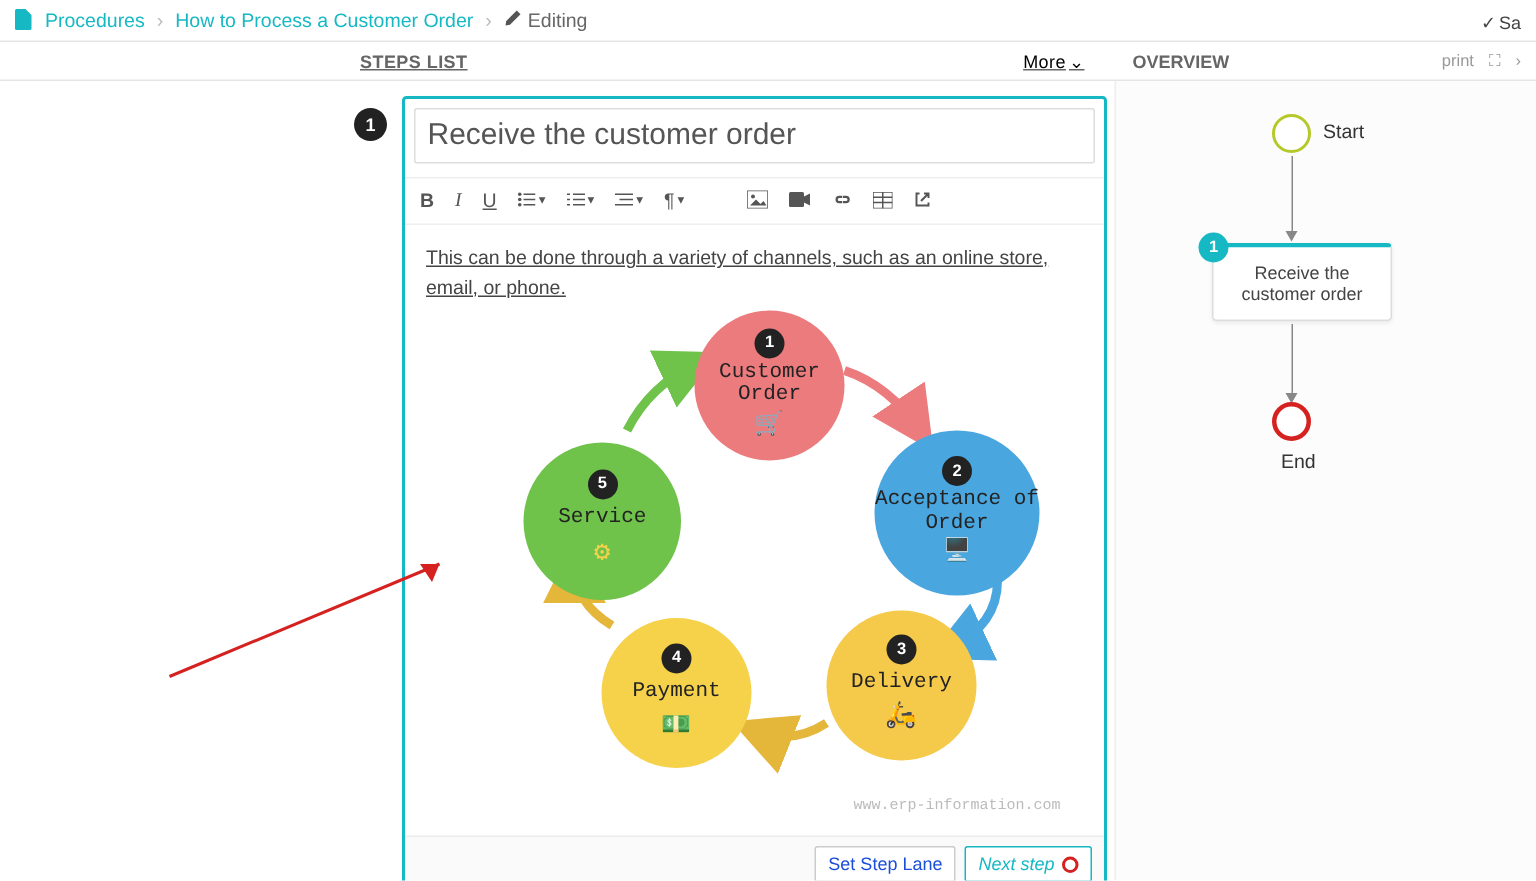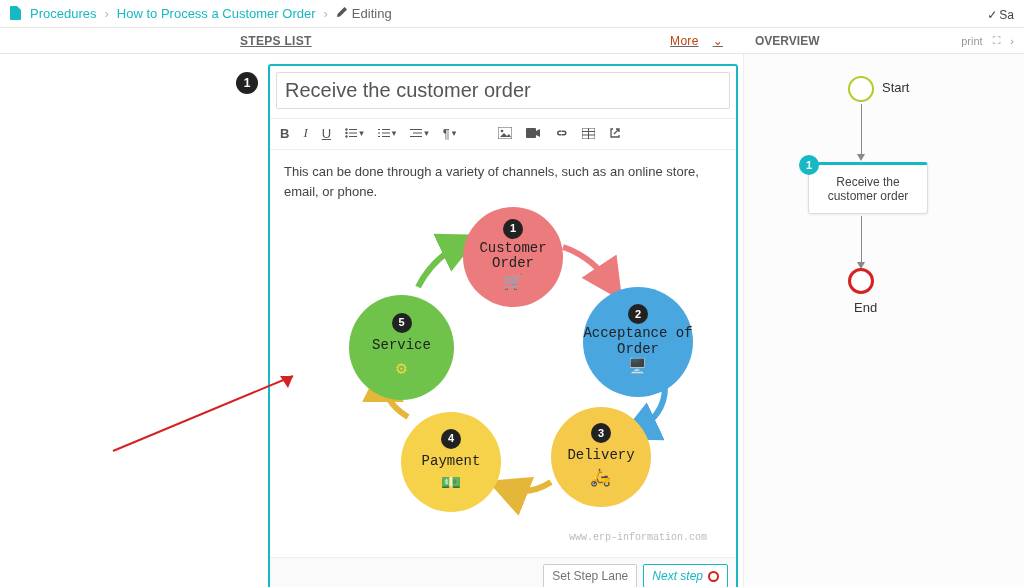--- a/index.html
+++ b/index.html
@@ -9,57 +9,57 @@
   .topbar { display:flex; align-items:center; justify-content:space-between; padding:6px 10px 4px 10px; border-bottom:1px solid #e5e5e5; height:28px; }
   .breadcrumb { display:flex; align-items:flex-start; gap:8px; }
   .breadcrumb a { color:#16b8c4; text-decoration:none; cursor:pointer; }
   .breadcrumb .sep { color:#bbb; }
   .editing { color:#666; display:flex; align-items:center; gap:4px; }
   .sa { color:#444; display:flex; align-items:center; gap:2px; font-size:12px; }
 
   
   .headers { display:flex; height:26px; border-bottom:1px solid #e5e5e5; }
   .hdr-left { width:743px; display:flex; align-items:center; justify-content:space-between; padding:0 20px 0 240px; font-size:12px; letter-spacing:.3px; color:#666; font-weight:600;text-decoration:underline;}
-  .more { font-weight:400; color:#c2410c; cursor:pointer; display:flex; align-items:center; gap:14px;}
+  .more { font-weight:400; color:#000000; cursor:pointer; display:flex; align-items:center; gap:2px;}
   .hdr-right { flex:1; display:flex; align-items:center; justify-content:space-between; padding:0 10px 0 12px; font-size:12px; color:#666; font-weight:600;}
   .ov-icons { display:flex; align-items:center; gap:10px; color:#999; font-weight:400; font-size:11px;}
   .ov-icons span { cursor:pointer; }
 
   
   .main { display:flex; height:533px; }
   .left { width:743px; position:relative; padding:10px 10px 0 10px; }
   .right { flex:1; border-left:1px solid #eee; background:#fcfcfc; position:relative; }
 
   .num-badge { position:absolute; left:236px; top:18px; width:22px; height:22px; border-radius:50%; background:#222; color:#fff; display:flex; align-items:center; justify-content:center; font-size:12px; font-weight:700; }
 
   .editor-card { margin-left:258px; width:470px; border:2px solid #16b8c4; border-radius:3px; background:#fff; box-shadow:0 0 0 1px rgba(22,184,196,.02); }
   .title-input { width:calc(100% - 12px); margin:6px; padding:6px 8px; font-size:20px; color:#555; border:1px solid #ddd; border-radius:2px; font-family:inherit; resize:none; }
   .toolbar { display:flex; align-items:center; gap:14px; padding:6px 10px 8px 10px; border-top:1px solid #eee; border-bottom:1px solid #eee; color:#555; font-size:13px;}
   .tbtn { cursor:pointer; display:inline-flex; align-items:center; gap:2px; }
   .body { padding:12px 14px 8px 14px; font-size:13px; line-height:1.5; color:#444; }
-  .body p { margin-bottom:6px; }
+  .body p { margin-bottom:6px;text-decoration:underline; }
 
   
   .cycle { position:relative; width:420px; height:340px; margin:2px auto 0 auto; }
   .circle { position:absolute; border-radius:50%; display:flex; flex-direction:column; align-items:center; justify-content:center; text-align:center; font-family:"Courier New", monospace; font-size:14px; color:#222; }
   .circle .cb { width:20px;height:20px;border-radius:50%;background:#222;color:#fff;display:flex;align-items:center;justify-content:center;font-size:11px;font-weight:700;margin-bottom:2px;font-family:Arial,sans-serif;}
   .c1 { width:100px;height:100px;background:#ec7b7e; left:170px; top:0; }
   .c2 { width:110px;height:110px;background:#4aa6df; left:290px; top:80px; }
   .c3 { width:100px;height:100px;background:#f5c94a; left:258px; top:200px; }
   .c4 { width:100px;height:100px;background:#f5d24a; left:108px; top:205px; }
   .c5 { width:105px;height:105px;background:#6fc24a; left:56px;  top:88px; }
   .watermark { position:absolute; right:6px; bottom:2px; font-size:10px; color:#bbb; font-family:"Courier New", monospace;}
   .arrow-svg { position:absolute; }
 
   
   .anno { position:absolute; left:108px; top:312px; width:200px; height:90px; pointer-events:none; }
 
   
   .actions { display:flex; justify-content:flex-end; gap:6px; padding:6px 8px; border-top:1px solid #eee; background:#fafafa; margin-top:2px;}
-  .btn { border:1px solid #ccc; background:#fff; padding:4px 8px; font-size:12px; color:#737373; cursor:pointer; border-radius:2px; display:flex; align-items:center; gap:5px;}
+  .btn { border:1px solid #ccc; background:#fff; padding:4px 8px; font-size:12px; color:#1d4ed8; cursor:pointer; border-radius:2px; display:flex; align-items:center; gap:5px;}
   .btn.next { border-color:#16b8c4; color:#16b8c4;font-style:italic; }
   .ring { width:11px;height:11px;border:2px solid #d62121;border-radius:50%; display:inline-block;}
 
   
   .zoom { position:absolute; left:748px; top:62px; display:flex; flex-direction:column; border:1px solid #ddd; border-radius:3px; background:#fff; width:22px; box-shadow:0 1px 2px rgba(0,0,0,.06);}
   .zoom span { height:20px; display:flex; align-items:center; justify-content:center; font-size:12px; color:#666; cursor:pointer; border-bottom:1px solid #eee;}
   .zoom span:last-child{border-bottom:none; font-size:9px;}
 
   
   .flow { position:relative; height:100%; }

